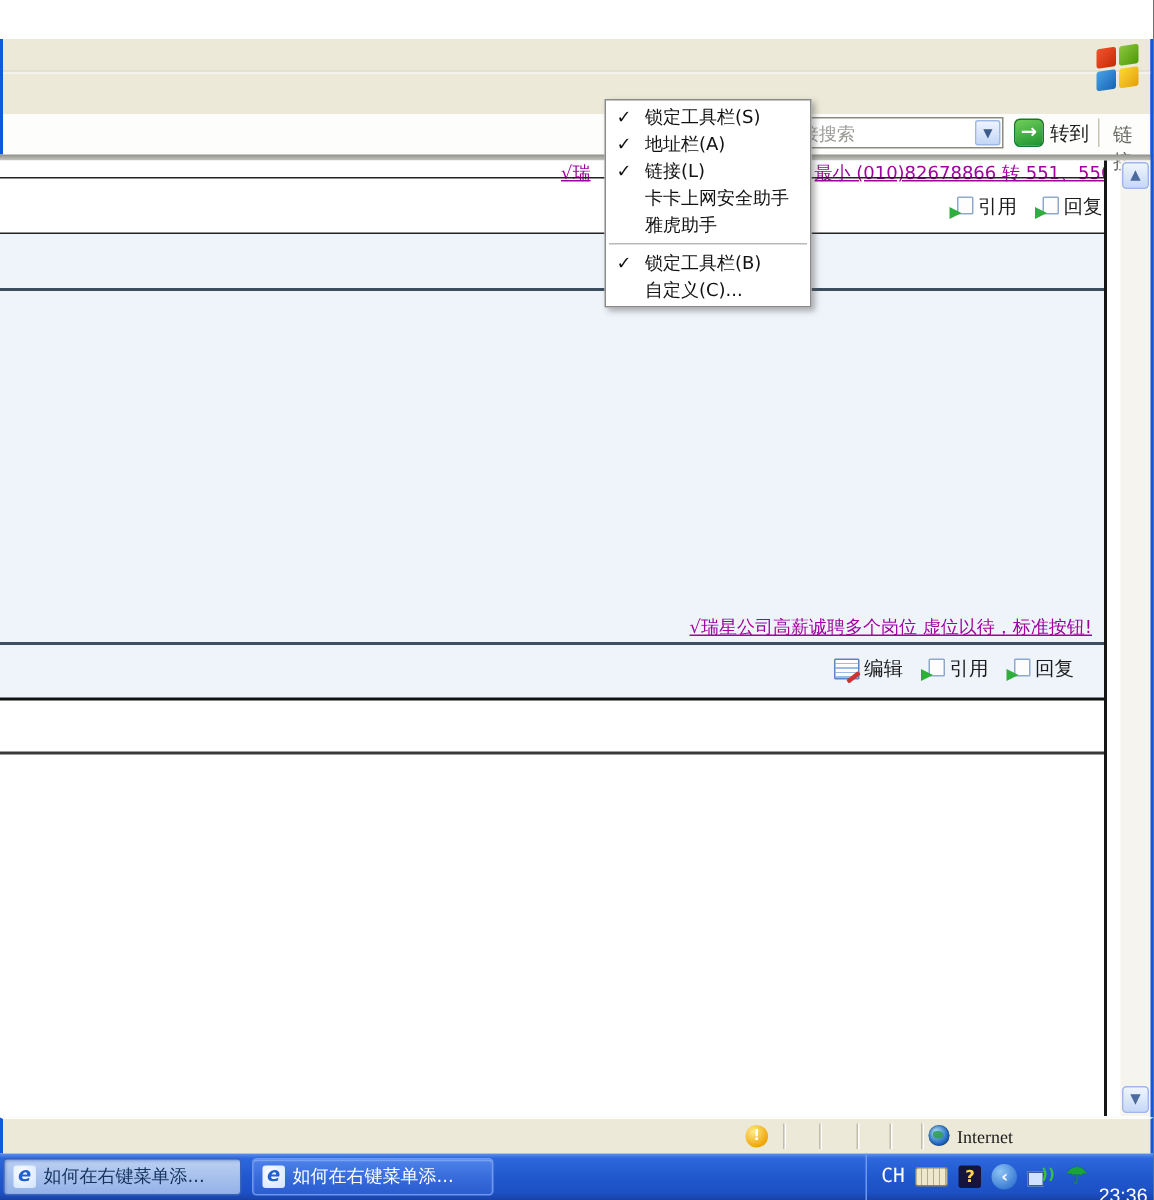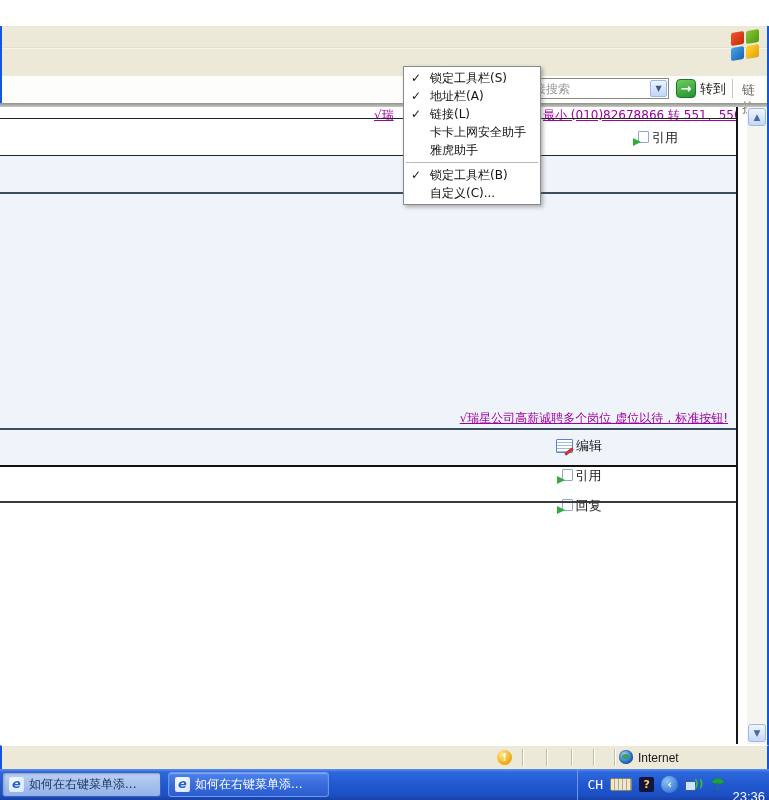--- a/index.html
+++ b/index.html
@@ -56,21 +56,21 @@
   .content-top-edge{position:absolute;left:0;top:103px;width:769px;height:4px;
     background:linear-gradient(180deg,#8f9089,#c8c8c2);}
   .content{position:absolute;left:0;top:107px;width:737px;height:638px;background:#fff;overflow:hidden;}
   .ad-link{color:#a000a0;font-size:12px;text-decoration:underline;white-space:nowrap;}
   .ad1-left{position:absolute;left:374px;top:0px;}
   .ad1-right{position:absolute;left:543px;top:0px;}
   .hline-thin{position:absolute;left:0;width:737px;height:1px;background:#222;}
   .hline-dark2{position:absolute;left:0;width:737px;height:2px;background:#3c4e60;}
   .hline-black2{position:absolute;left:0;width:737px;height:2px;background:#111;}
   .blue-band{position:absolute;left:0;width:737px;background:#eff4fb;}
-  .actions-row{position:absolute;display:flex;gap:12px;align-items:center;flex-direction:column;}
+  .actions-row{position:absolute;display:flex;gap:12px;align-items:flex-start;}
   .action-btn{display:flex;align-items:center;gap:3px;font-size:13px;color:#1a1a1a;cursor:default;}
   .icon-quote{position:relative;width:16px;height:15px;}
   .icon-quote .page{position:absolute;right:0;top:0;width:11px;height:12px;background:#fdfdfd;border:1px solid #8fa9cc;border-radius:1px;}
   .icon-quote .arrow{position:absolute;left:0;bottom:0;width:0;height:0;border-style:solid;
     border-width:4px 0 4px 8px;border-color:transparent transparent transparent #2fae3c;}
   .icon-edit{position:relative;width:17px;height:14px;background:#fff;border:1px solid #5b85c8;border-radius:1px;
     background-image:repeating-linear-gradient(180deg,#fff 0 2px,#9dbce4 2px 3px);}
   .icon-edit::after{content:"";position:absolute;right:-2px;bottom:-1px;width:10px;height:3px;
     background:#c33; transform:rotate(-38deg);border-radius:1px;}
 
@@ -89,21 +89,21 @@
     border-top:1px solid #fff;border-left:2px solid #1257dd;border-right:2px solid #1257dd;}
   .status-sep{position:absolute;top:3px;width:2px;height:17px;border-left:1px solid #c0bdaa;border-right:1px solid #fff;}
   .warn-icon{position:absolute;left:495px;top:4px;width:15px;height:15px;border-radius:50%;
     background:radial-gradient(circle at 35% 30%,#ffe98a,#f0a70a 70%,#c07d00);
     color:#fff;font-size:10px;font-weight:bold;display:flex;align-items:center;justify-content:center;}
   .globe-icon{position:absolute;left:617px;top:4px;width:14px;height:14px;border-radius:50%;
     background:radial-gradient(circle at 35% 30%,#9fd4f2,#2a72c8 60%,#0b3f86);
     box-shadow:inset 0 0 2px #063066;}
   .globe-icon::after{content:"";position:absolute;left:3px;top:4px;width:7px;height:5px;background:#2f9e4f;border-radius:40% 60% 50% 50%;opacity:.85;}
   .status-zone-text{position:absolute;left:636px;top:5px;font-size:12px;color:#1a1a1a;
-    font-family:Liberation Sans, sans-serif;}
+    font-family:Liberation Serif, serif;}
 
   
   .taskbar{position:absolute;left:0;top:769px;width:769px;height:31px;
     background:linear-gradient(180deg,#5e90ee 0%,#2d68dd 10%,#2258cf 50%,#1c4fc4 85%,#1941a5 100%);}
   .taskbtn{position:absolute;top:3px;height:25px;border-radius:3px;display:flex;align-items:center;
     padding:0 6px;gap:5px;font-size:12px;white-space:nowrap;overflow:hidden;}
   .taskbtn .ie-ico{width:15px;height:15px;border-radius:2px;background:radial-gradient(circle at 40% 35%,#ffffff,#cfe2ff);
     color:#1f62d5;font-weight:bold;font-style:italic;font-size:13px;line-height:14px;text-align:center;flex:0 0 auto;}
   .taskbtn-active{left:2px;width:159px;background:linear-gradient(180deg,#bcd0f2,#93b2e8);
     border:1px solid #3a62b8;box-shadow:inset 1px 1px 2px #7e9cd6;color:#14325e;}

